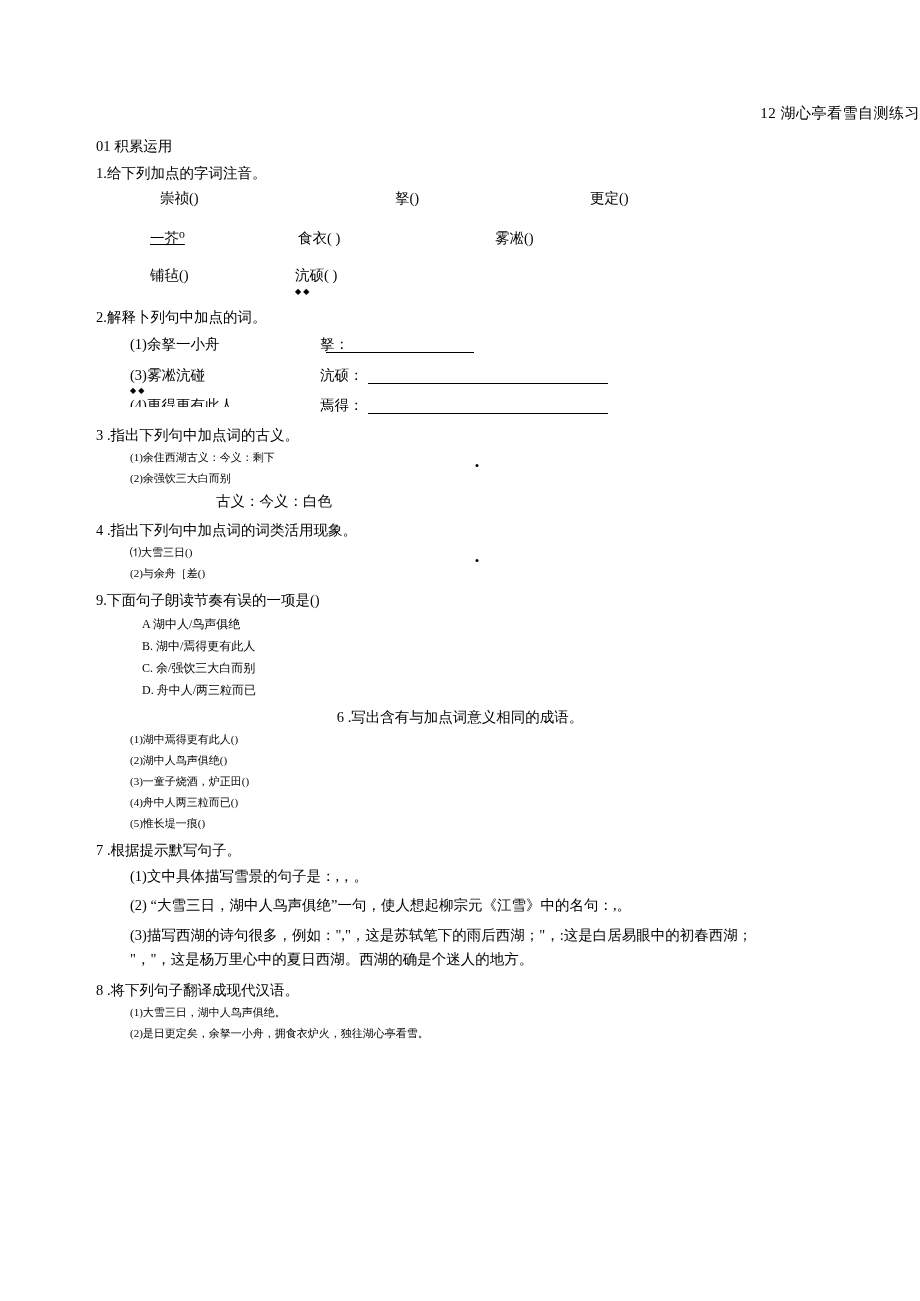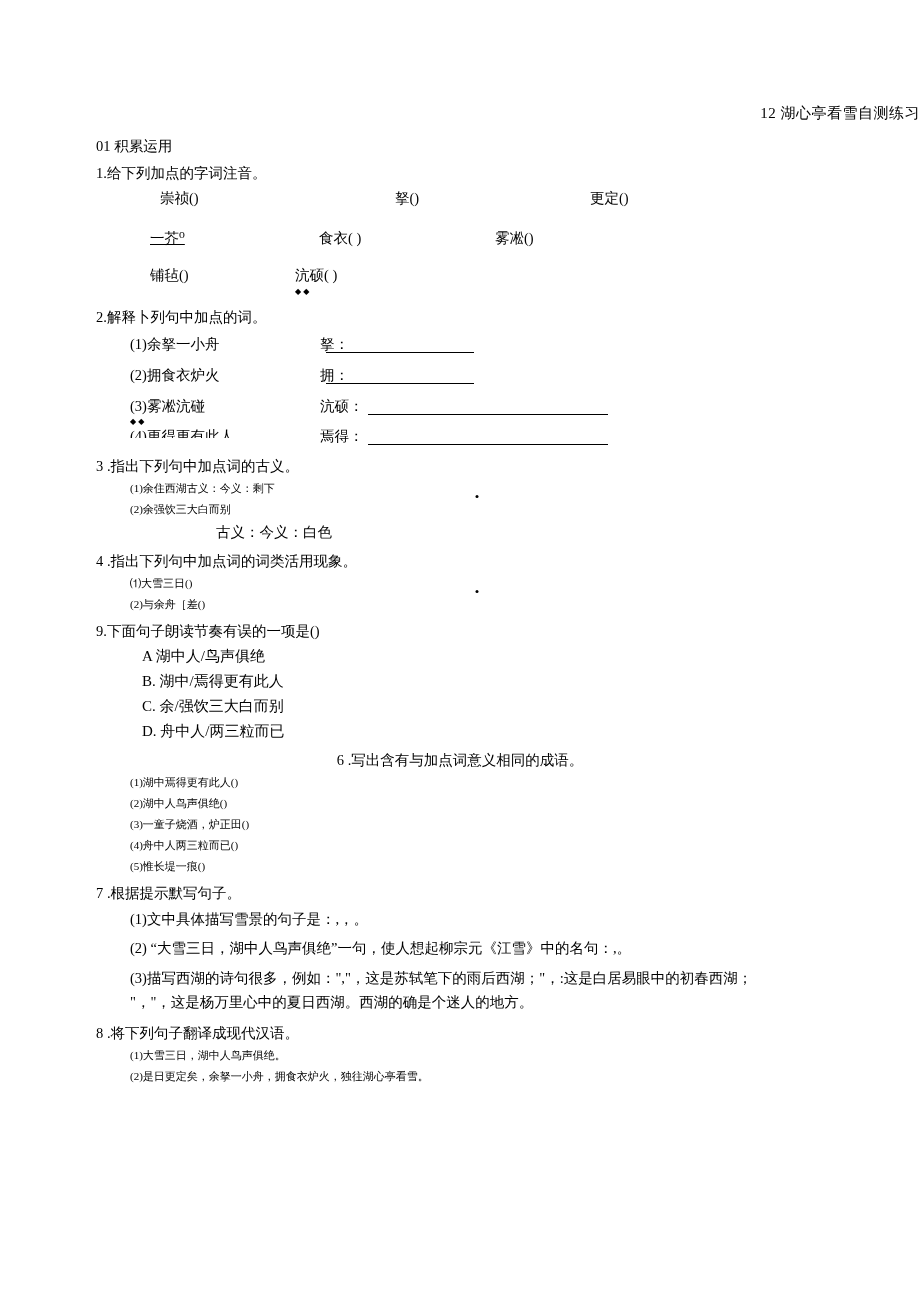--- a/index.html
+++ b/index.html
@@ -92,21 +92,21 @@
     overflow: hidden;
     height: 9px;
     position: relative;
   }
   .indent-center {
     margin-left: 120px;
     margin-top: 10px;
     font-size: 14.5px;
   }
   .q7line { margin-top: 8px; margin-left: 34px; font-size: 14.5px; line-height: 1.5; }
-  .opt { margin-top: 10px; margin-left: 46px; font-size: 15px; }
+  .opt { margin-top: 10px; margin-left: 46px; font-size: 12px; }
 </style>
 </head>
 <body>
 
 <div class="page">
 
   <div class="doc-title">12 湖心亭看雪自测练习</div>
 
   <div class="content">
 
@@ -115,42 +115,37 @@
     <div class="q">1.给下列加点的字词注音。</div>
 
     <div class="pin-row">
       <span class="cell" style="left:30px;">崇祯()</span>
       <span class="cell" style="left:265px;">拏()</span>
       <span class="cell" style="left:460px;">更定()</span>
     </div>
 
     <div class="pin-row" style="margin-top:20px;">
       <span class="cell" style="left:20px;text-decoration:underline;">一芥⁰</span>
-      <span class="cell" style="left:189px;">食衣(        )</span>
+      <span class="cell" style="left:168px;">食衣(        )</span>
       <span class="cell" style="left:365px;">雾凇()</span>
     </div>
 
     <div class="pin-row" style="margin-top:17px; height:24px;">
       <span class="cell" style="left:20px;">铺毡()</span>
       <span class="cell dots2" style="left:165px;">沆硕(            )</span>
     </div>
 
     <div class="q" style="margin-top:18px;">2.解释卜列句中加点的词。</div>
 
     <div class="explain-row">
       <span class="term">(1)余拏一小舟</span>
       <span class="lbl">拏：</span>
       <span class="ln" style="left:196px; width:148px;"></span>
     </div>
 
-    <div class="explain-row">
-      <span class="term">(2)拥食衣炉火</span>
-      <span class="lbl">拥：</span>
-      <span class="ln" style="left:196px; width:148px;"></span>
-    </div>
 
     <div class="explain-row" style="height:24px;">
       <span class="term dots2">(3)雾凇沆碰</span>
       <span class="lbl" style="left:190px;">沆硕：</span>
       <span class="ln" style="left:238px; width:240px; bottom:8px;"></span>
     </div>
 
     <div class="explain-row" style="height:16px; margin-top:6px;">
       <span class="term clipped" style="width:170px;">(4)更得更有此人</span>
       <span class="lbl" style="left:190px;">焉得：</span>

